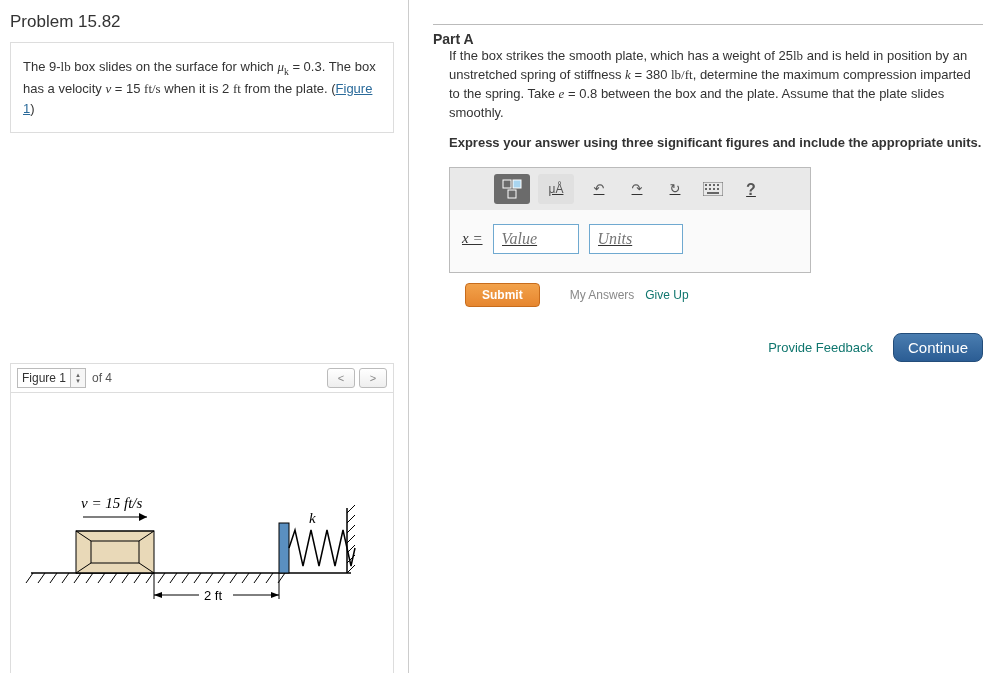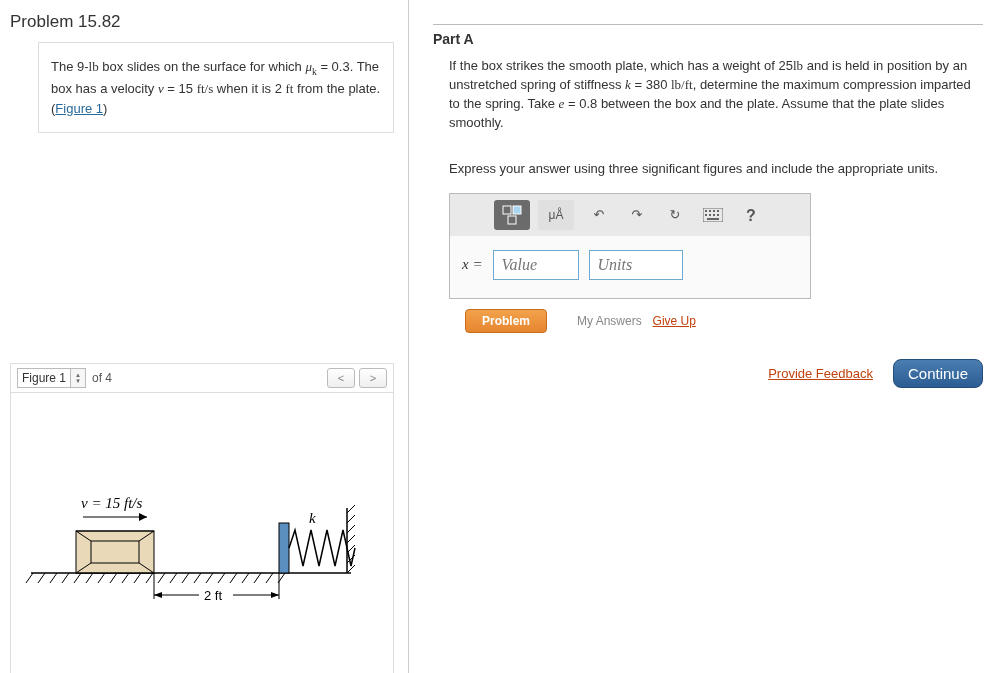--- a/index.html
+++ b/index.html
@@ -26,21 +26,20 @@
   .problem-title {
     font-size: 17px;
     padding: 2px 0 10px 0;
   }
   .problem-box {
     border: 1px solid #ddd;
     padding: 14px 12px;
     font-size: 13px;
     line-height: 1.5;
     color: #333;
-    margin-left: 28px;
   }
   .problem-box .link { color: #2a6a9a; text-decoration: underline; cursor: pointer; }
   .figure-wrap {
     margin-top: 230px;
     border: 1px solid #ddd;
     border-bottom: none;
     background: #fff;
     padding: 0;
   }
   .figure-bar {
@@ -93,28 +92,29 @@
     display:flex;align-items:center;justify-content:center;
   }
   .figure-img {
     padding: 30px 10px 40px 10px;
   }
   .part-hr {
     border: 0;
     border-top: 1px solid #bbb;
     margin: 14px 0 6px 0;
   }
-  .part-title { font-weight: bold; font-size: 14px; margin-bottom: 10px;}
+  .part-title { font-weight: bold; font-size: 14px; margin-bottom: 0;}
   .part-body { margin-left: 16px; font-size: 13px; line-height: 1.45; }
-  .instr { font-weight: normal; margin-top: 28px; margin-bottom: 14px; }
+  .instr { font-weight: bold; margin-top: 12px; margin-bottom: 14px; }
   .answer-panel {
     border: 1px solid #bbb;
     background: #fafafa;
     padding: 0;
     width: 362px;
+    text-decoration: underline;
   }
   .toolbar {
     background: #e9e9e9;
     padding: 6px 8px;
     display: flex;
     align-items: center;
     gap: 10px;
     justify-content: center;
   }
   .toolbar-group { display:flex; gap:8px; align-items:center; }
@@ -172,21 +172,21 @@
     background: linear-gradient(#f2a24b,#e6862f);
     color: #fff;
     font-weight: bold;
     border: 1px solid #c76c1c;
     border-radius: 4px;
     padding: 4px 16px;
     font-size: 12px;
     margin-left: 16px;
   }
   .gray-text { color: #888; font-size: 12px; }
-  .link-blue { color: #c2410c; text-decoration: underline; font-size: 12px; cursor:pointer; }
+  .link-blue { color: #0f766e; font-size: 12px; cursor:pointer; }
   .bottom-row {
     margin-top: 26px;
     display: flex;
     justify-content: flex-end;
     align-items: center;
     gap: 20px;
   }
   .continue-btn {
     background: linear-gradient(#4a7db0,#2b5d94);
     color: #fff;
@@ -335,21 +335,21 @@
         </div>
       </div>
       <div class="answer-row">
         <span class="x-eq">x =</span>
         <input class="val-input" placeholder="Value" style="">
         <input class="unit-input" placeholder="Units" style="">
       </div>
     </div>
 
     <div class="submit-row">
-      <button class="submit-btn">Problem</button>
+      <button class="submit-btn">Submit</button>
       <span>
         <span class="gray-text">My Answers</span>
         &nbsp;
         <span class="link-blue">Give Up</span>
       </span>
     </div>
   </div>
 
   <div class="bottom-row">
     <span class="link-blue" style="font-size:13px;">Provide Feedback</span>

